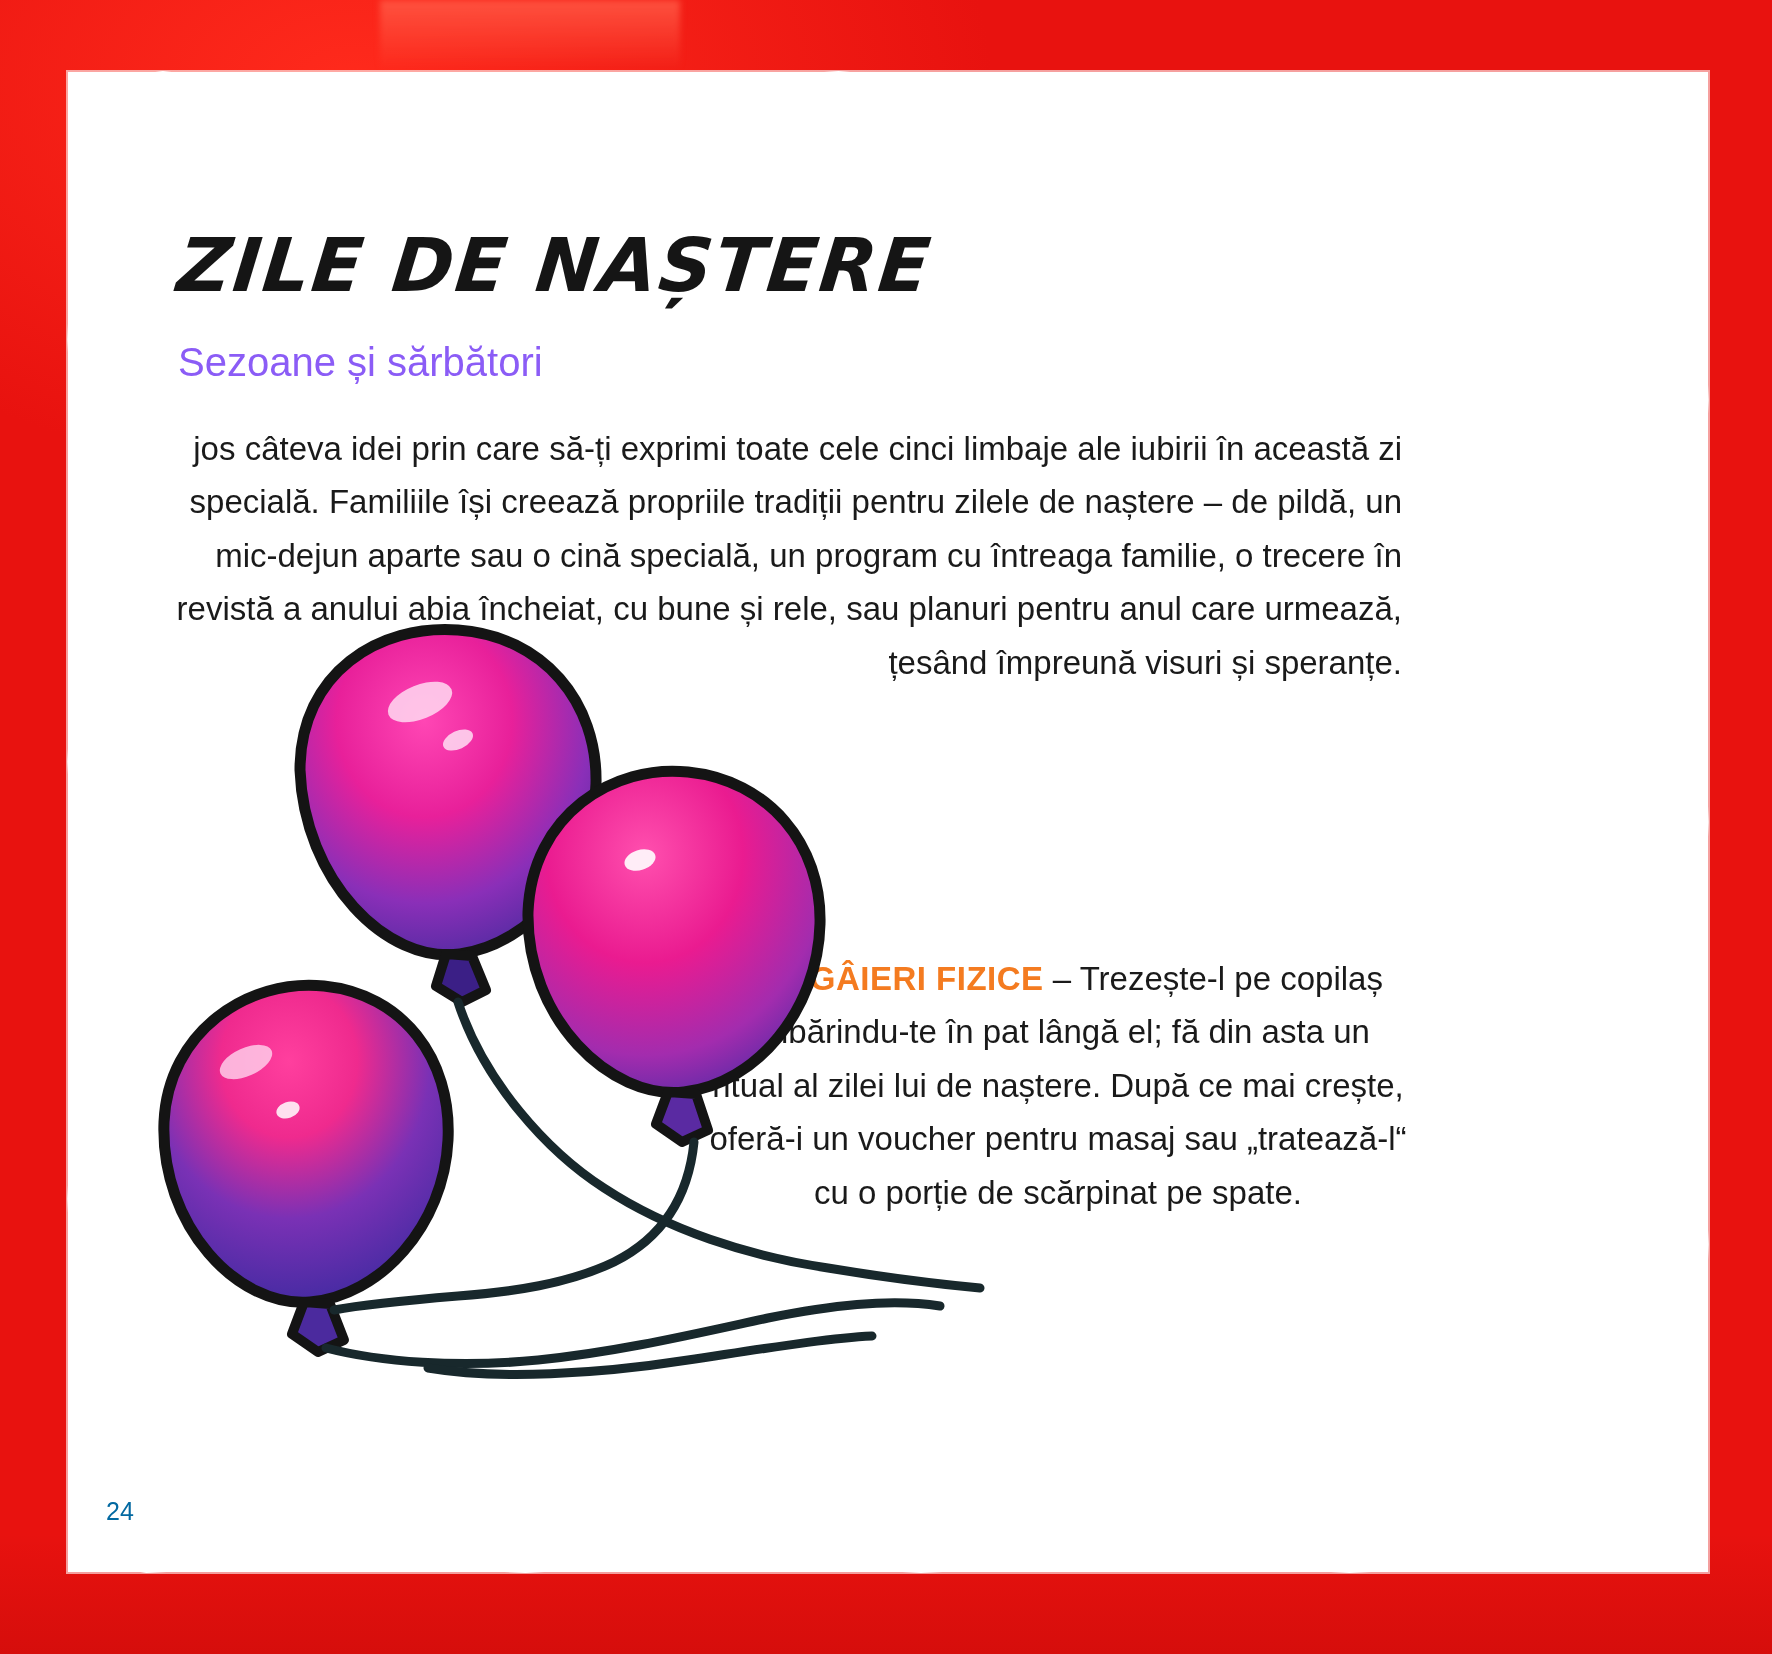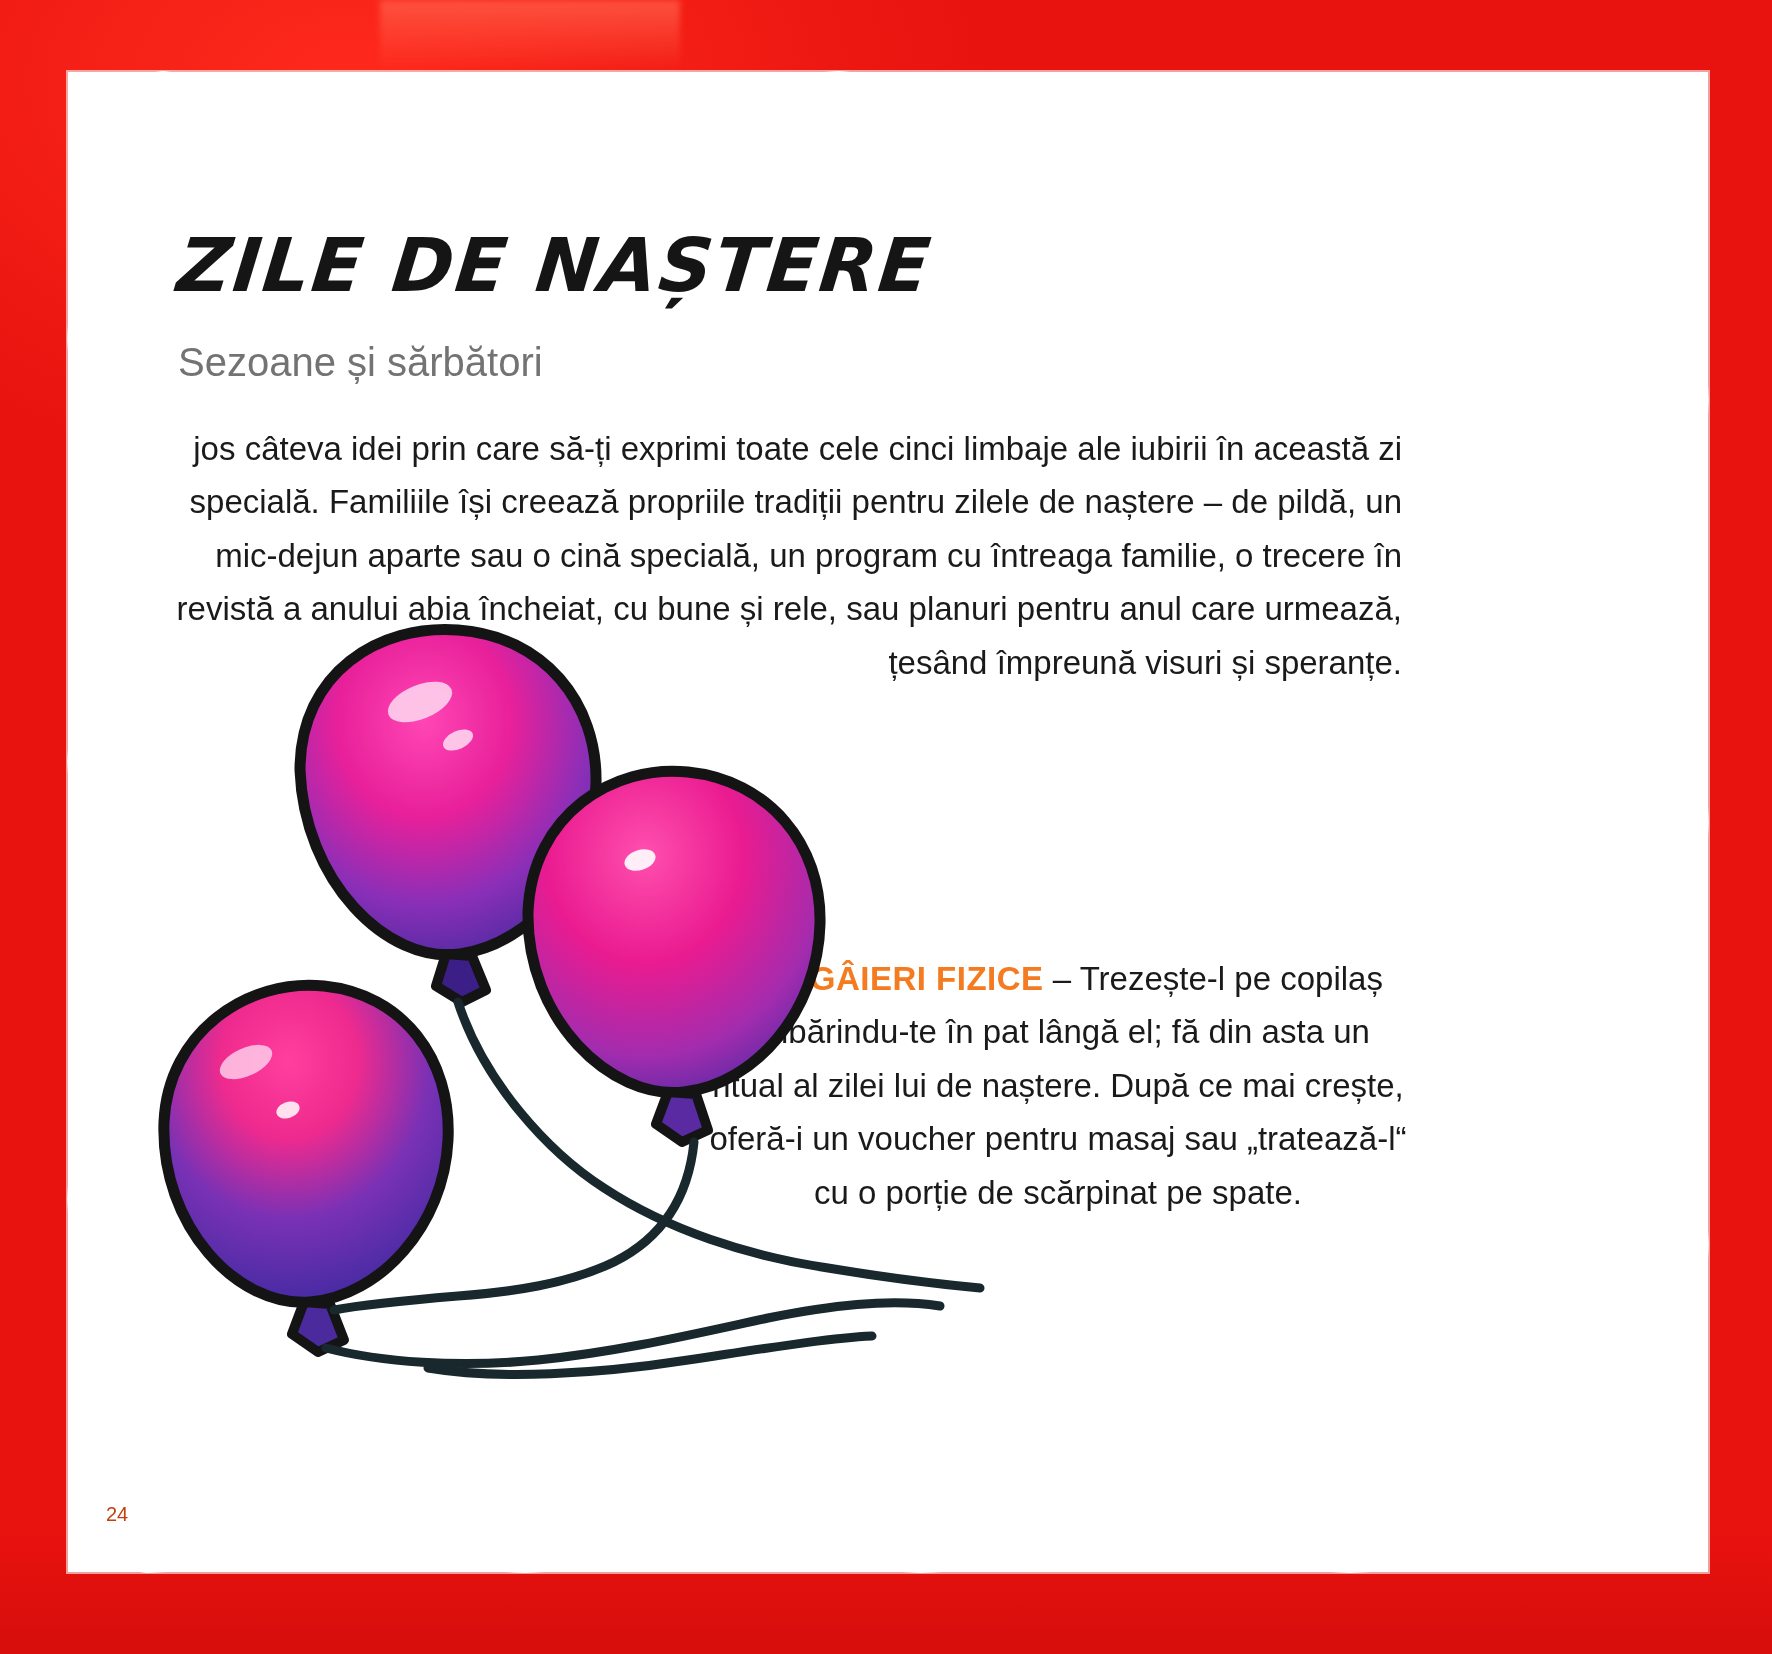--- a/index.html
+++ b/index.html
@@ -76,21 +76,21 @@
     letter-spacing: 2px;
     color: #151515;
     transform: skewX(-6deg);
     font-family: "DejaVu Sans", sans-serif;
   }
   .subtitle {
     position: absolute;
     left: 110px;
     top: 268px;
     font-size: 40px;
-    color: #737373;
+    color: #8b5cf6;
     font-family: "Liberation Sans", sans-serif;
   }
   .body-text {
     position: absolute;
     left: 104px;
     top: 350px;
     width: 1230px;
     font-size: 33px;
     line-height: 1.62;
     color: #1a1a1a;
@@ -115,22 +115,22 @@
   }
   .lead {
     color: #f47b20;
     font-weight: bold;
     letter-spacing: 0.5px;
   }
   .page-number {
     position: absolute;
     left: 38px;
     bottom: 46px;
-    font-size: 20px;
-    color: #c2410c;
+    font-size: 25px;
+    color: #0369a1;
   }
   
   .balloons {
     position: absolute;
     left: 60px;
     top: 490px;
     width: 900px;
     height: 830px;
     z-index: 3;
     pointer-events: none;

